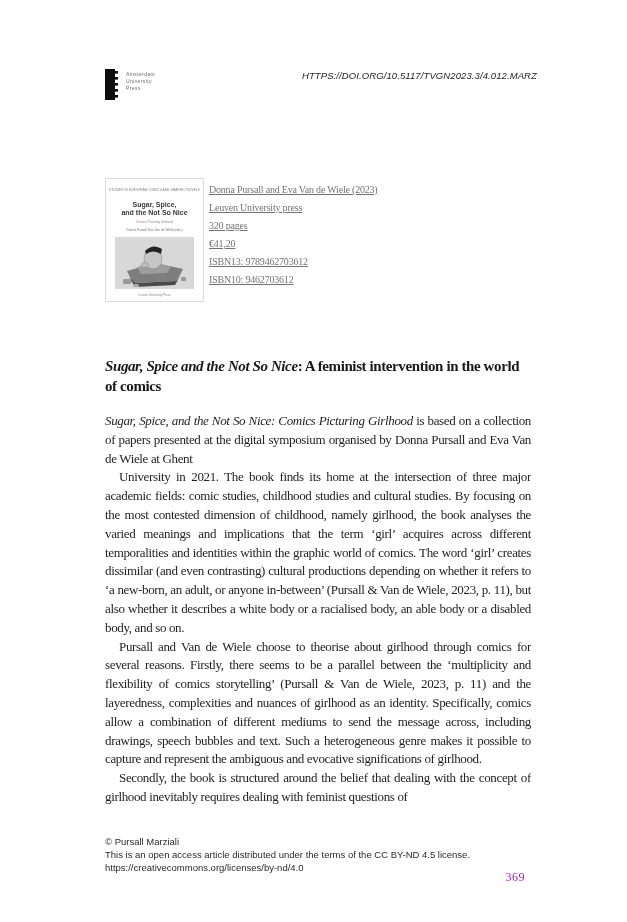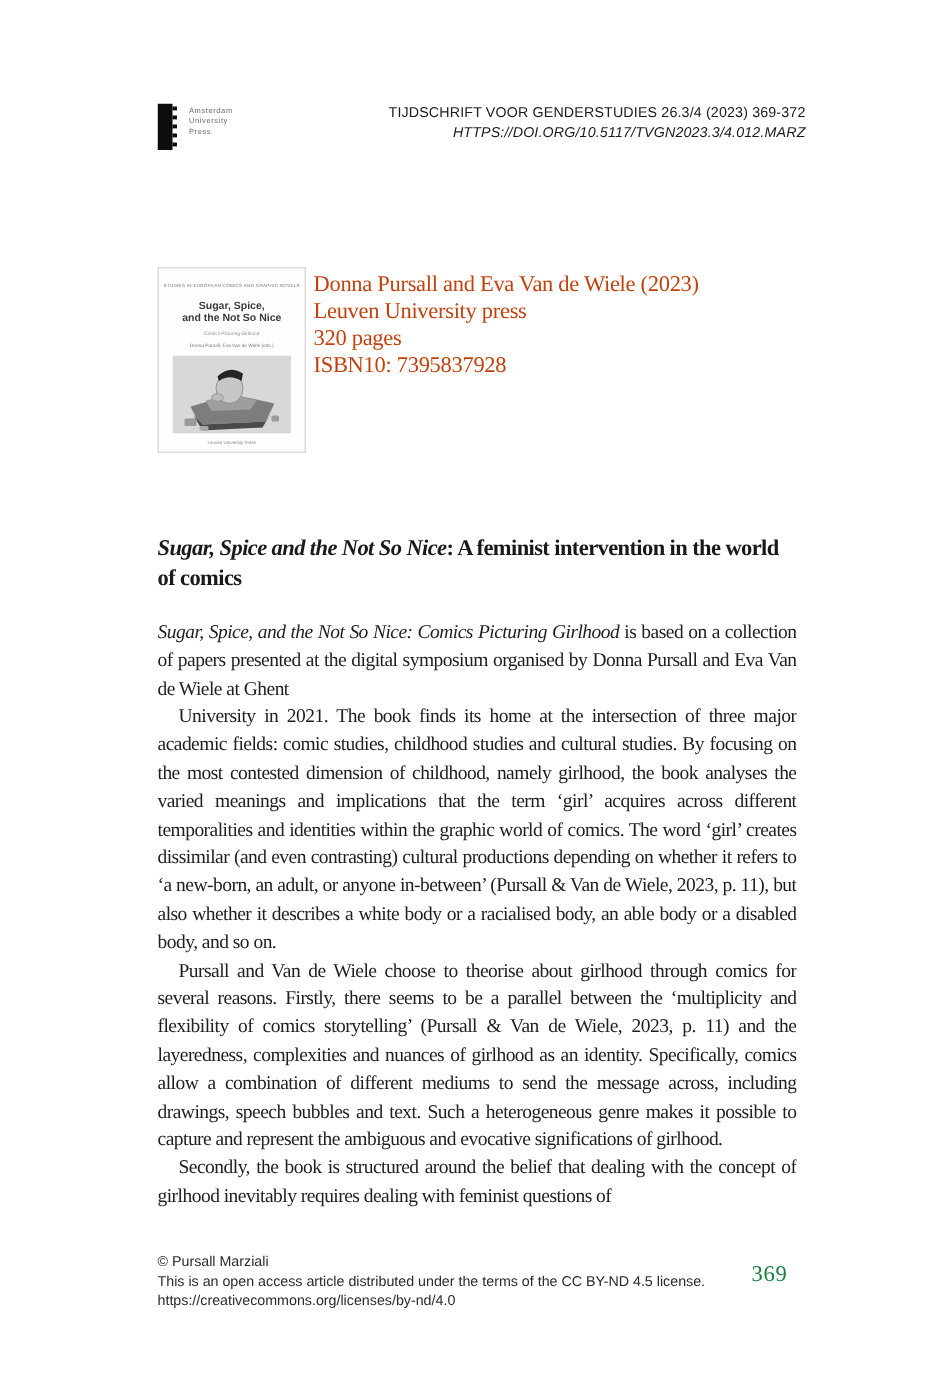--- a/index.html
+++ b/index.html
@@ -20,36 +20,36 @@
   .book-cover{position:absolute;left:105px;top:178px;width:99px;height:124px;background:#fefefe;
     border:1px solid #dcdcdc;box-sizing:border-box;text-align:center;
     font-family:"Liberation Sans","DejaVu Sans",sans-serif;color:#555;}
   .cover-series{margin-top:9px;font-size:3px;letter-spacing:.2px;color:#777;white-space:nowrap;overflow:hidden;}
   .cover-title{margin-top:9px;font-size:7px;line-height:8px;font-weight:bold;color:#3a3a3a;
     font-family:"Liberation Sans","DejaVu Sans",sans-serif;}
   .cover-subtitle{margin-top:3px;font-size:3.2px;color:#9a8a80;}
   .cover-authors{margin-top:4px;font-size:3.2px;color:#777;}
   .cover-illo{margin:5px auto 0 auto;width:79px;height:52px;display:block;}
   .cover-imprint{margin-top:4px;font-size:3px;color:#888;}
-  .citation{position:absolute;left:209px;top:181px;width:310px;font-size:15px;line-height:18px;
-    letter-spacing:-.2px;color:#c2410c;}
+  .citation{position:absolute;left:209px;top:181px;width:310px;font-size:10px;line-height:18px;
+    letter-spacing:-.2px;color:#737373;text-decoration:underline;}
   .citation .italic{font-style:italic;}
   
   .article-title{position:absolute;left:105px;top:357px;width:428px;margin:0;
     font-size:15px;line-height:19.5px;font-weight:bold;letter-spacing:-.4px;color:#191919;}
   .article-title em{}
   .article-body{position:absolute;left:105px;top:412px;width:426px;height:412px;overflow:hidden;
     font-size:13px;line-height:18.8px;letter-spacing:-.35px;text-align:justify;color:#1e1e1e;}
   .article-body p{margin:0;text-indent:14px;}
   .article-body p.first{text-indent:0;}
   .article-body em{font-style:italic;}
   
   .license{position:absolute;left:105px;top:835px;font-family:"Liberation Sans","DejaVu Sans",sans-serif;
     font-size:9.5px;line-height:13px;color:#2a2a2a;}
-  .page-number{position:absolute;right:102px;top:842px;font-size:15px;letter-spacing:.5px;color:#15803d;}
+  .page-number{position:absolute;right:102px;top:870px;font-size:12px;letter-spacing:.5px;color:#a21caf;}
 </style>
 </head>
 <body>
 
 <div class="page">
 
   <div class="logo">
     <svg width="14" height="31" viewBox="0 0 14 31">
       <rect x="0" y="0" width="10" height="31" fill="#0d0d0d"></rect>
       <rect x="10" y="2" width="3" height="2.6" fill="#0d0d0d"></rect>
@@ -59,21 +59,20 @@
       <rect x="10" y="26" width="3" height="2.6" fill="#0d0d0d"></rect>
     </svg>
     <div class="logo-text">
       <div>Amsterdam</div>
       <div>University</div>
       <div>Press</div>
     </div>
   </div>
 
   <div class="journal-info">
-    <div>TIJDSCHRIFT VOOR GENDERSTUDIES 26.3/4 (2023) 369-372</div>
     <div class="doi">HTTPS://DOI.ORG/10.5117/TVGN2023.3/4.012.MARZ</div>
   </div>
 
   <div class="book-cover">
     <div class="cover-series">STUDIES IN EUROPEAN COMICS AND GRAPHIC NOVELS</div>
     <div class="cover-title">
       <div>Sugar, Spice,</div>
       <div>and the Not So Nice</div>
     </div>
     <div class="cover-subtitle">Comics Picturing Girlhood</div>
@@ -90,21 +89,23 @@
       <rect x="18" y="47" width="6" height="3" rx="1" fill="#a8a8a8"></rect>
       <rect x="66" y="40" width="5" height="4" rx="1" fill="#9a9a9a"></rect>
     </svg>
     <div class="cover-imprint">Leuven University Press</div>
   </div>
 
   <div class="citation">
     <div>Donna Pursall and Eva Van de Wiele (2023)</div>
     <div>Leuven University press</div>
     <div>320 pages</div>
-    <div>ISBN10: 7395837928</div>
+    <div>€41,20</div>
+    <div>ISBN13: 9789462703612</div>
+    <div>ISBN10: 9462703612</div>
   </div>
 
   <h1 class="article-title"><em>Sugar, Spice and the Not So Nice</em><span>: A feminist intervention in the world of comics</span></h1>
 
   <div class="article-body">
     <p class="first"><em>Sugar, Spice, and the Not So Nice: Comics Picturing Girlhood</em><span> is based on a collection of papers presented at the digital symposium organised by Donna Pursall and Eva Van de Wiele at Ghent</span></p>
     <p>University in 2021. The book finds its home at the intersection of three major academic fields: comic studies, childhood studies and cultural studies. By focusing on the most contested dimension of childhood, namely girlhood, the book analyses the varied meanings and implications that the term ‘girl’ acquires across different temporalities and identities within the graphic world of comics. The word ‘girl’ creates dissimilar (and even contrasting) cultural productions depending on whether it refers to ‘a new-born, an adult, or anyone in-between’ (Pursall &amp; Van de Wiele, 2023, p. 11), but also whether it describes a white body or a racialised body, an able body or a disabled body, and so on.</p>
     <p>Pursall and Van de Wiele choose to theorise about girlhood through comics for several reasons. Firstly, there seems to be a parallel between the ‘multiplicity and flexibility of comics storytelling’ (Pursall &amp; Van de Wiele, 2023, p. 11) and the layeredness, complexities and nuances of girlhood as an identity. Specifically, comics allow a combination of different mediums to send the message across, including drawings, speech bubbles and text. Such a heterogeneous genre makes it possible to capture and represent the ambiguous and evocative significations of girlhood.</p>
     <p>Secondly, the book is structured around the belief that dealing with the concept of girlhood inevitably requires dealing with feminist questions of</p>
   </div>

